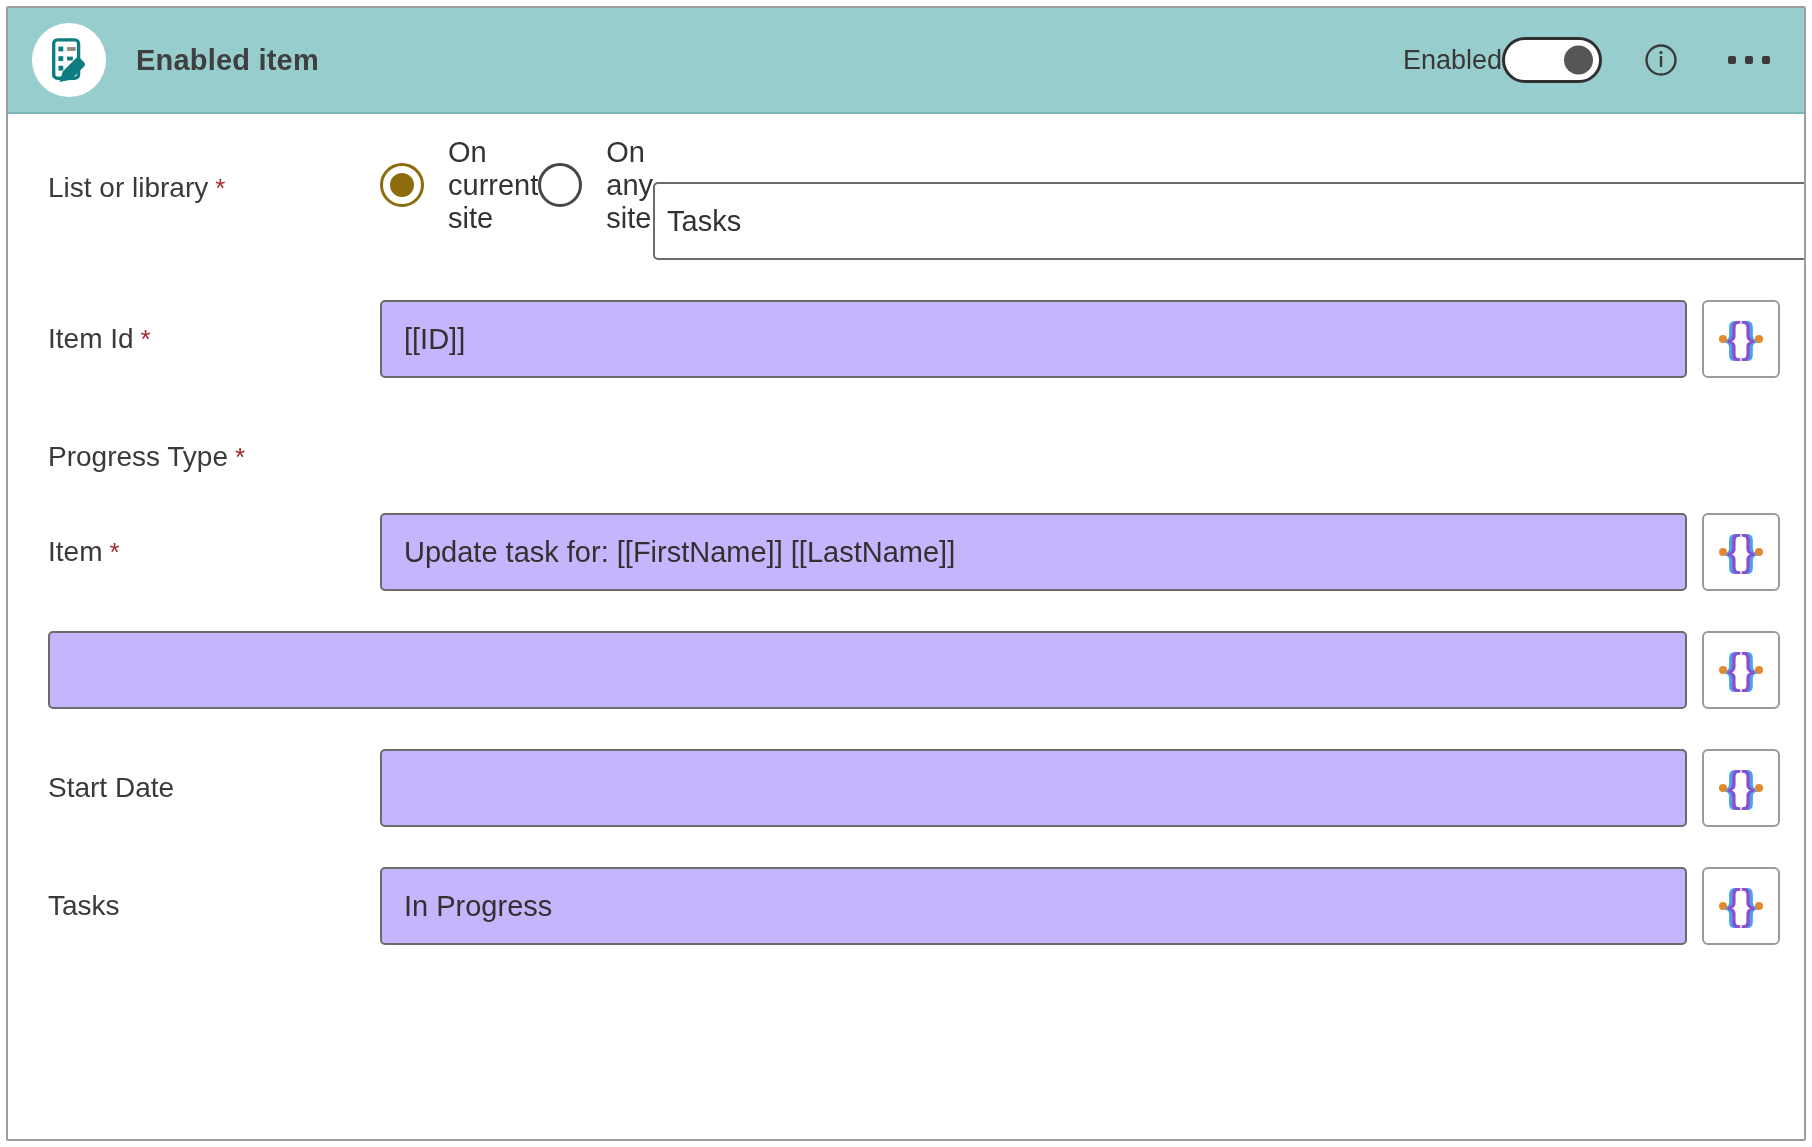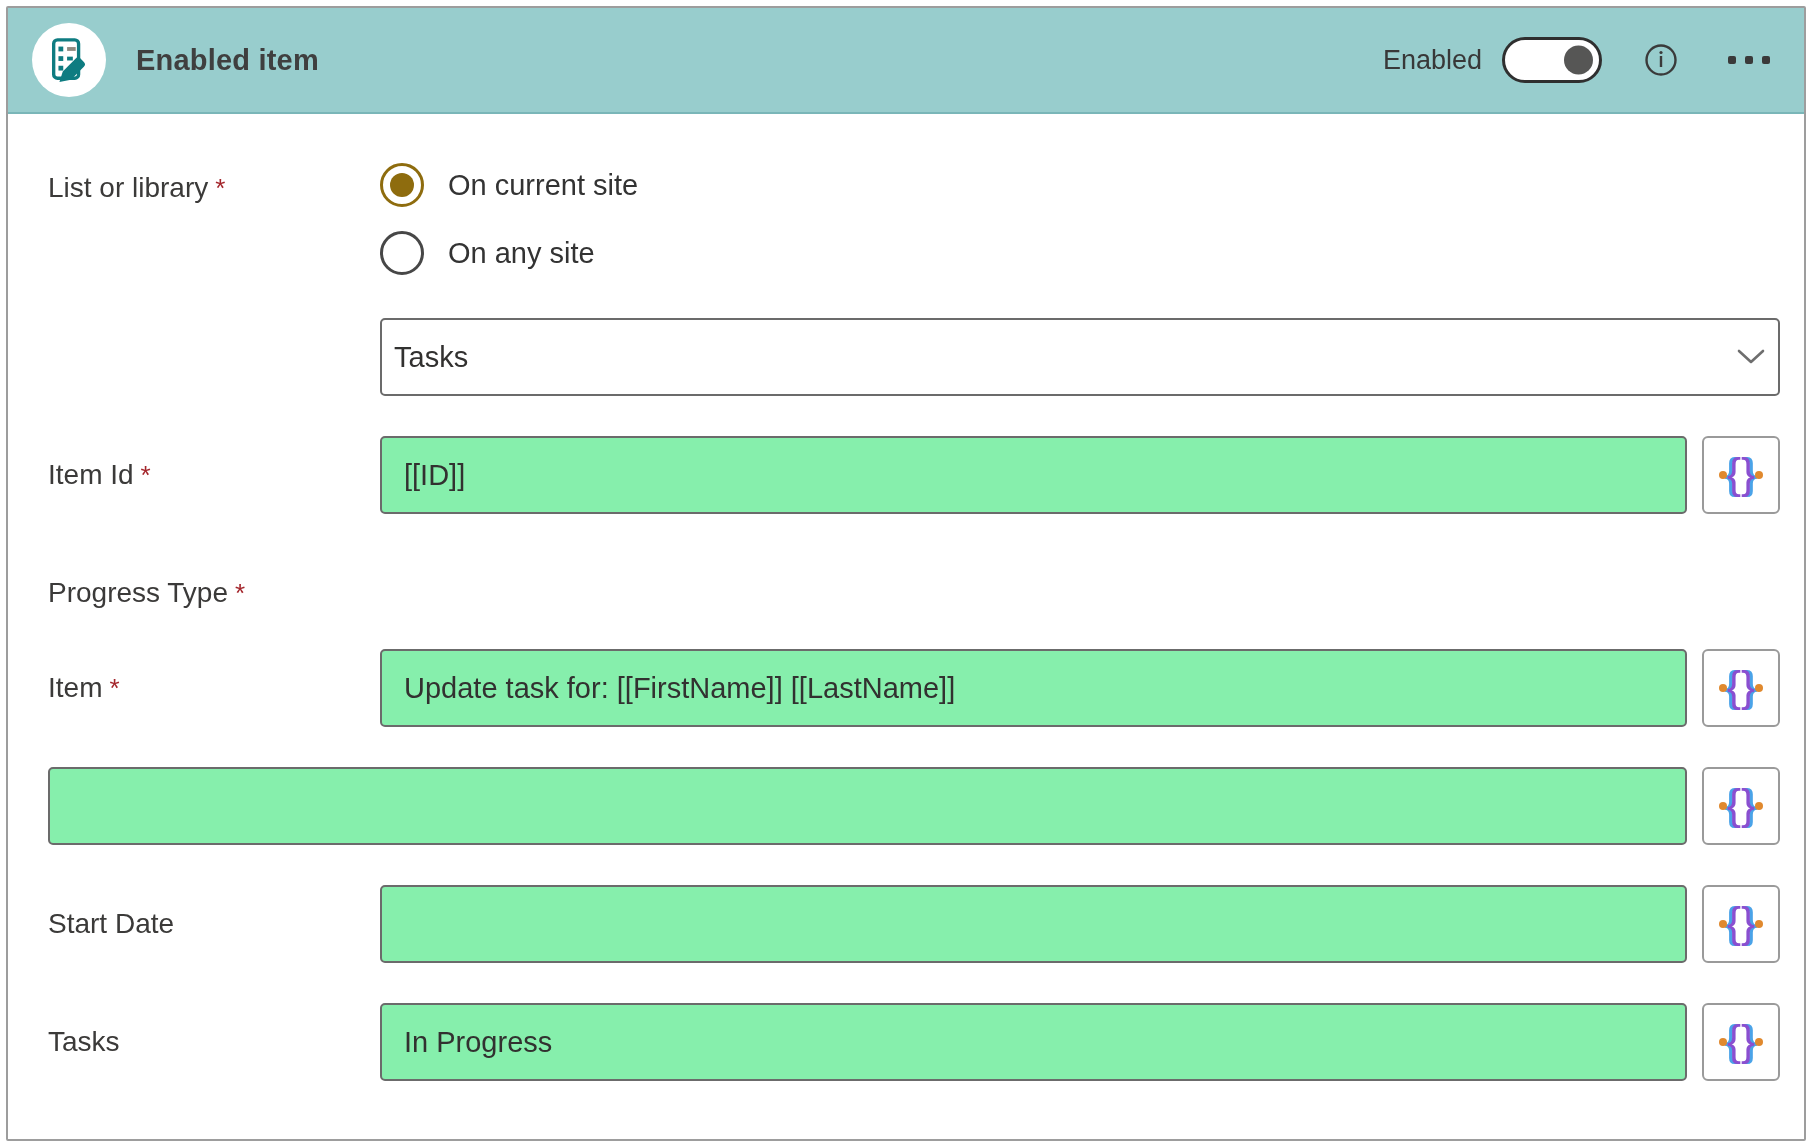--- a/index.html
+++ b/index.html
@@ -24,21 +24,21 @@
     padding:0 28px 0 24px;
   }
   .app-icon-circle {
     width:74px; height:74px; border-radius:50%;
     background:#fff;
     display:flex; align-items:center; justify-content:center;
     flex:0 0 74px;
   }
   .header-title { font-size:29px; font-weight:700; color:#3f3f3f; margin-left:30px; letter-spacing:0.2px; }
   .header-right { margin-left:auto; display:flex; align-items:center; }
-  .enabled-label { font-size:27px; color:#383838; margin-right:20px; }
+  .enabled-label { font-size:27px; color:#383838; }
   .toggle {
     width:100px; height:46px; box-sizing:border-box;
     border:3px solid #2f2f2f; border-radius:26px; background:#fff;
     position:relative; cursor:pointer;
   }
   .toggle-knob {
     position:absolute; top:50%; transform:translateY(-50%);
     right:6px; width:29px; height:29px; border-radius:50%;
     background:#565655;
   }
@@ -51,37 +51,37 @@
   
   .body { padding:46px 24px 0 40px;border-radius:9px; }
   .field { display:flex; margin-bottom:40px; }
   .field-label {
     flex:0 0 332px; width:332px; box-sizing:border-box;
     font-size:28px; color:#3b3a39; padding-top:23px; padding-right:10px;
   }
   .field-label.top { padding-top:12px; }
   .req { color:#a4262c; margin-left:7px; font-size:26px; }
   .field-control { flex:1; display:flex; align-items:center; gap:15px; min-width:0; }
-  .stack { flex:1; display:flex; flex-direction:column; min-width:0; }
+  .stack { flex:1; display:flex; flex-direction:row; min-width:0; }
 
   .radio-row { display:flex; align-items:center; gap:24px; font-size:29px; color:#333; margin-bottom:18px; height:50px; cursor:pointer; }
   .radio {
     box-sizing:border-box; width:44px; height:44px; flex:0 0 44px;
     border:3px solid #474747; border-radius:50%; background:#fff; position:relative;
   }
   .radio.selected { border-color:#8e6c0e; }
   .radio.selected::after {
     content:""; position:absolute; inset:7px; border-radius:50%; background:#8e6c0e;
   }
 
   .textbox {
     flex:1 1 auto; min-width:0; box-sizing:border-box;
     height:78px; border:2px solid #6b6b6b; border-radius:5px;
     font-family:inherit; font-size:29px; color:#323130;
-    padding:0 22px; background:#86efac; outline:none;
+    padding:0 22px; background:#c4b5fd; outline:none;
   }
   .selectbox {
     box-sizing:border-box; height:78px; border:2px solid #6b6b6b; border-radius:5px;
     background:#fff; display:flex; align-items:center; justify-content:space-between;
     font-size:29px; color:#323130; padding:0 12px; cursor:pointer; flex:1 1 auto; min-width:0;
   }
   .selectbox.full { width:100%; margin-top:22px; flex:none; }
 
   .fx-btn {
     flex:0 0 78px; width:78px; height:78px; box-sizing:border-box;

